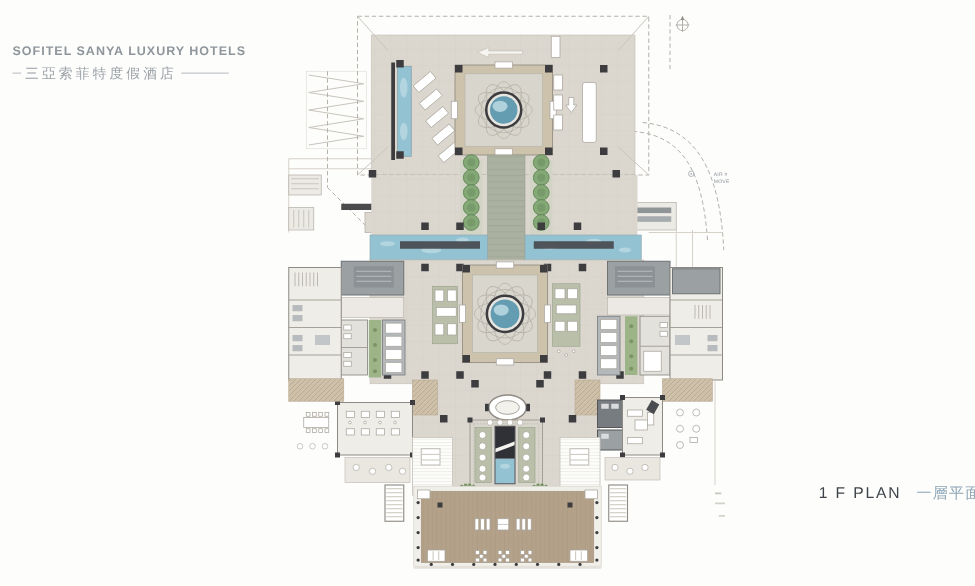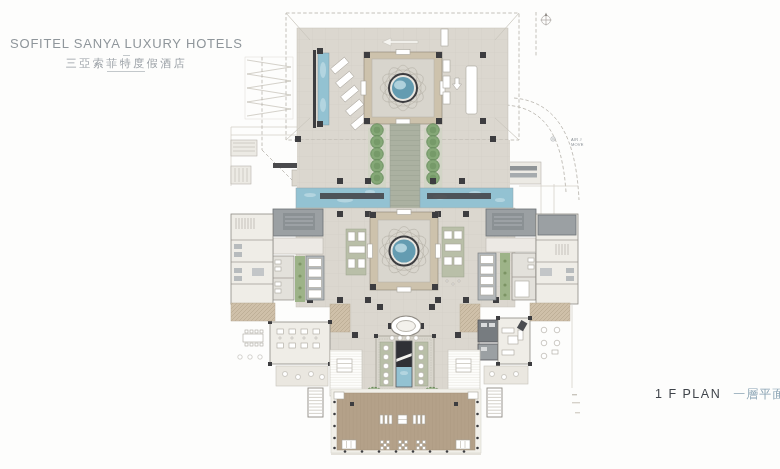--- a/index.html
+++ b/index.html
@@ -1,21 +1,21 @@
 <!DOCTYPE html>
 <html style="--paving: #dbd7cf; --stone-path: #abb1a1; --deck: #b4a189; --deck-rib: #a8957d; --water: #93c2d2; --water-deep: #649cb1; --water-light: #bcdae4; --tree: #85a877; --tree-dark: #5f8455; --mat: #b9bfa8; --wall: #3d3d40; --gray-room: #9ba0a3; --gray-mid: #777c80; --room-light: #efede7; --frame-tan: #cdc2ac; --roof-tan: #cfc0a9; --dash: #b5b1a9; --planter-green: #8fae7c; --planter-edge: #6c8c5c; --header-text: #8f969b; --header-cn: #9aa0a6; --label-en: #3f444a; --label-cn: #8ba4b4; --annotation: #8d9399;"><head>
 <meta charset="utf-8">
 <style>
   html,body{margin:0;padding:0;background:#fdfdfc;}
   .page{position:relative;width:780px;height:469px;overflow:hidden;background:#fdfdfc;
         font-family:"Liberation Sans", sans-serif;}
   
   .brand{position:absolute;left:10px;top:36px;z-index:5;}
-  .brand-en{font-size:13px;letter-spacing:.8px;color:var(--header-text);}
-  .brand-cn-row{display:flex;align-items:center;margin-top:4px;flex-direction:column;}
+  .brand-en{font-size:10px;letter-spacing:.8px;color:var(--header-text);font-weight:bold;}
+  .brand-cn-row{display:flex;align-items:center;margin-top:4px;}
   .brand-cn{font-size:11px;letter-spacing:2.5px;color:var(--header-cn);padding:0 3px;white-space:nowrap;}
   .rule{height:1px;background:#c3c8cb;display:inline-block;}
   .rule-l{width:7px;} .rule-r{width:38px;}
   
   .plan-label{position:absolute;left:655px;top:386px;z-index:5;display:flex;align-items:baseline;}
   .plan-en{font-size:12.5px;font-weight:400;letter-spacing:1.5px;color:var(--label-en);white-space:nowrap;}
   .plan-cn{font-size:12px;letter-spacing:1px;color:var(--label-cn);margin-left:12px;white-space:nowrap;}
   
   .air-note{position:absolute;left:571px;top:137px;z-index:5;font-size:4px;line-height:1.35;
             color:var(--annotation);letter-spacing:.2px;}

